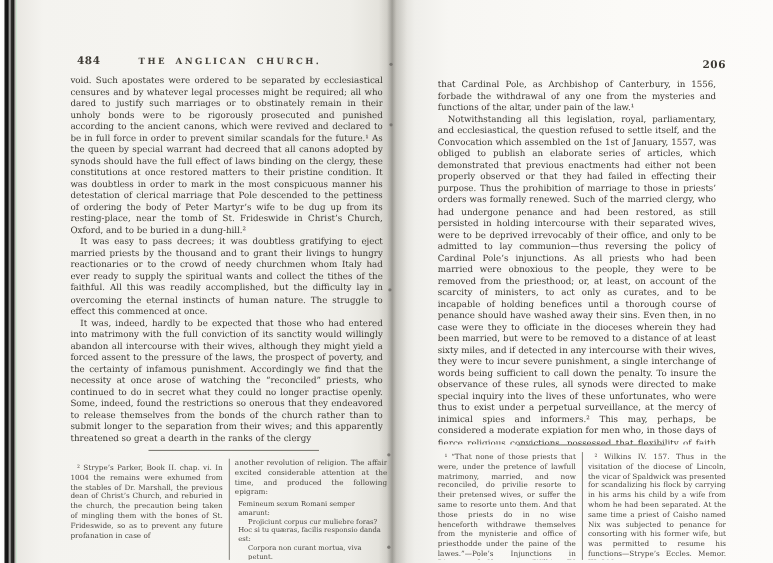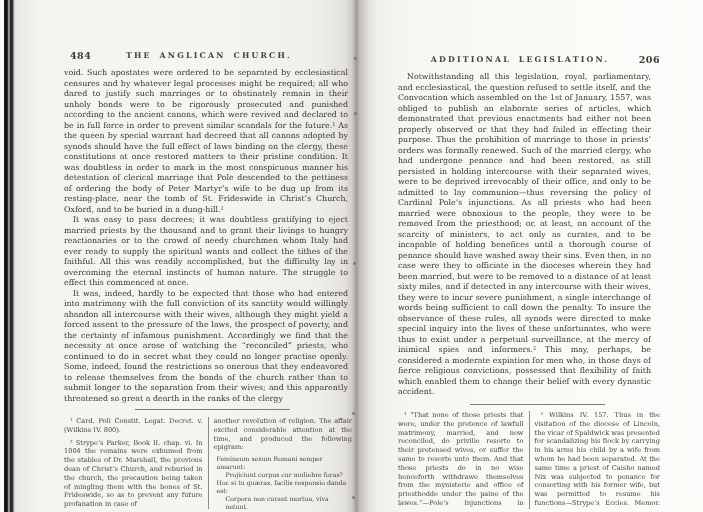--- a/index.html
+++ b/index.html
@@ -94,43 +94,42 @@
     <div class="body body-left">
       <p class="noindent">void.  Such apostates were ordered to be separated by ecclesiastical censures and by whatever legal processes might be required; all who dared to justify such marriages or to obstinately remain in their unholy bonds were to be rigorously prosecuted and punished according to the ancient canons, which were revived and declared to be in full force in order to prevent similar scandals for the future.¹  As the queen by special warrant had decreed that all canons adopted by synods should have the full effect of laws binding on the clergy, these constitutions at once restored matters to their pristine condition.  It was doubtless in order to mark in the most conspicuous manner his detestation of clerical marriage that Pole descended to the pettiness of ordering the body of Peter Martyr’s wife to be dug up from its resting-place, near the tomb of St. Frideswide in Christ’s Church, Oxford, and to be buried in a dung-hill.²</p>
       <p>It was easy to pass decrees; it was doubtless gratifying to eject married priests by the thousand and to grant their livings to hungry reactionaries or to the crowd of needy churchmen whom Italy had ever ready to supply the spiritual wants and collect the tithes of the faithful.  All this was readily accomplished, but the difficulty lay in overcoming the eternal instincts of human nature.  The struggle to effect this commenced at once.</p>
       <p>It was, indeed, hardly to be expected that those who had entered into matrimony with the full conviction of its sanctity would willingly abandon all intercourse with their wives, although they might yield a forced assent to the pressure of the laws, the prospect of poverty, and the certainty of infamous punishment.  Accordingly we find that the necessity at once arose of watching the “reconciled” priests, who continued to do in secret what they could no longer practise openly.  Some, indeed, found the restrictions so onerous that they endeavored to release themselves from the bonds of the church rather than to submit longer to the separation from their wives; and this apparently threatened so great a dearth in the ranks of the clergy</p>
     </div>
 
     <div class="fn-rule fn-rule-l"></div>
 
     <div class="footnotes fn-left">
       <div class="fn-col fn-c1">
-        <p>¹ Card. Poli Constit. Legat. Decret. v. (Wilkins IV. 800).</p>
         <p class="gap">² Strype’s Parker, Book II. chap. vi. In 1004 the remains were exhumed from the stables of Dr. Marshall, the previous dean of Christ’s Church, and reburied in the church, the precaution being taken of mingling them with the bones of St. Frideswide, so as to prevent any future profanation in case of</p>
       </div>
       <div class="fn-col fn-c2">
         <p class="cont">another revolution of religion.  The affair excited considerable attention at the time, and produced the following epigram:</p>
         <div class="epigram">
           <div>Femineum sexum Romani semper amarunt:</div>
           <div class="ep-indent">Projiciunt corpus cur muliebre foras?</div>
           <div>Hoc si tu quæras, facilis responsio danda est:</div>
           <div class="ep-indent">Corpora non curant mortua, viva petunt.</div>
         </div>
       </div>
     </div>
   </div>
 
   <div class="page page-right"></div>
 
   <div class="hdr hdr-right">
-    <span class="runhead">ADDITIONAL LEGISLATION.</span>
     <span class="pagenum pagenum-r">206</span>
   </div>
 
   <div class="body body-right">
+    <p class="noindent">that Cardinal Pole, as Archbishop of Canterbury, in 1556, forbade the withdrawal of any one from the mysteries and functions of the altar, under pain of the law.¹</p>
     <p>Notwithstanding all this legislation, royal, parliamentary, and ecclesiastical, the question refused to settle itself, and the Convocation which assembled on the 1st of January, 1557, was obliged to publish an elaborate series of articles, which demonstrated that previous enactments had either not been properly observed or that they had failed in effecting their purpose.  Thus the prohibition of marriage to those in priests’ orders was formally renewed.  Such of the married clergy, who had undergone penance and had been restored, as still persisted in holding intercourse with their separated wives, were to be deprived irrevocably of their office, and only to be admitted to lay communion—thus reversing the policy of Cardinal Pole’s injunctions.  As all priests who had been married were obnoxious to the people, they were to be removed from the priesthood; or, at least, on account of the scarcity of ministers, to act only as curates, and to be incapable of holding benefices until a thorough course of penance should have washed away their sins.  Even then, in no case were they to officiate in the dioceses wherein they had been married, but were to be removed to a distance of at least sixty miles, and if detected in any intercourse with their wives, they were to incur severe punishment, a single interchange of words being sufficient to call down the penalty.  To insure the observance of these rules, all synods were directed to make special inquiry into the lives of these unfortunates, who were thus to exist under a perpetual surveillance, at the mercy of inimical spies and informers.²  This may, perhaps, be considered a moderate expiation for men who, in those days of fierce religious convictions, possessed that flexibility of faith which enabled them to change their belief with every dynastic accident.</p>
 
   </div>
 
   <div class="fn-rule fn-rule-r"></div>
 
   <div class="footnotes fn-right">
     <div class="fn-col fn-c1">
       <p>¹ “That none of those priests that were, under the pretence of lawfull matrimony, married, and now reconciled, do privilie resorte to their pretensed wives, or suffer the same to resorte unto them.  And that those priests do in no wise henceforth withdrawe themselves from the mynisterie and office of priesthodde under the paine of the lawes.”—Pole’s Injunctions in Diocese of Gloucester (Wilkins IV. 146).</p>
     </div>

